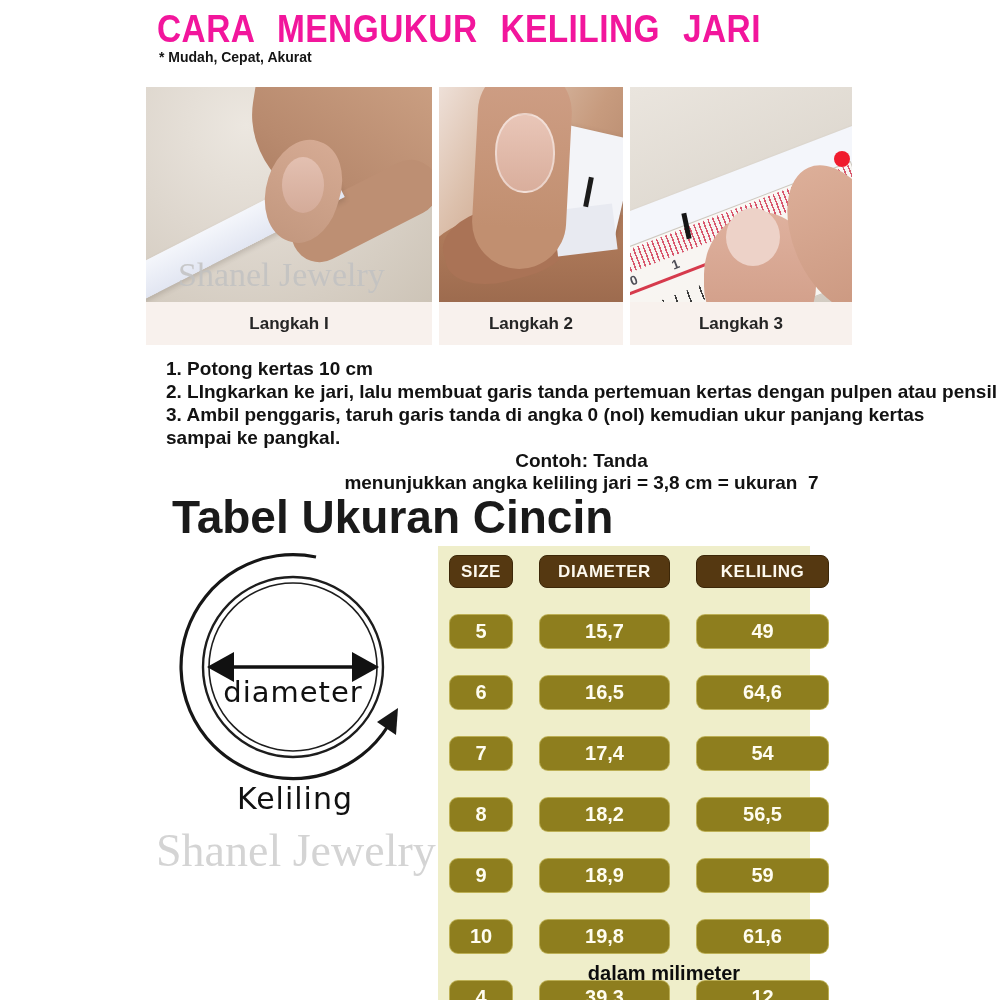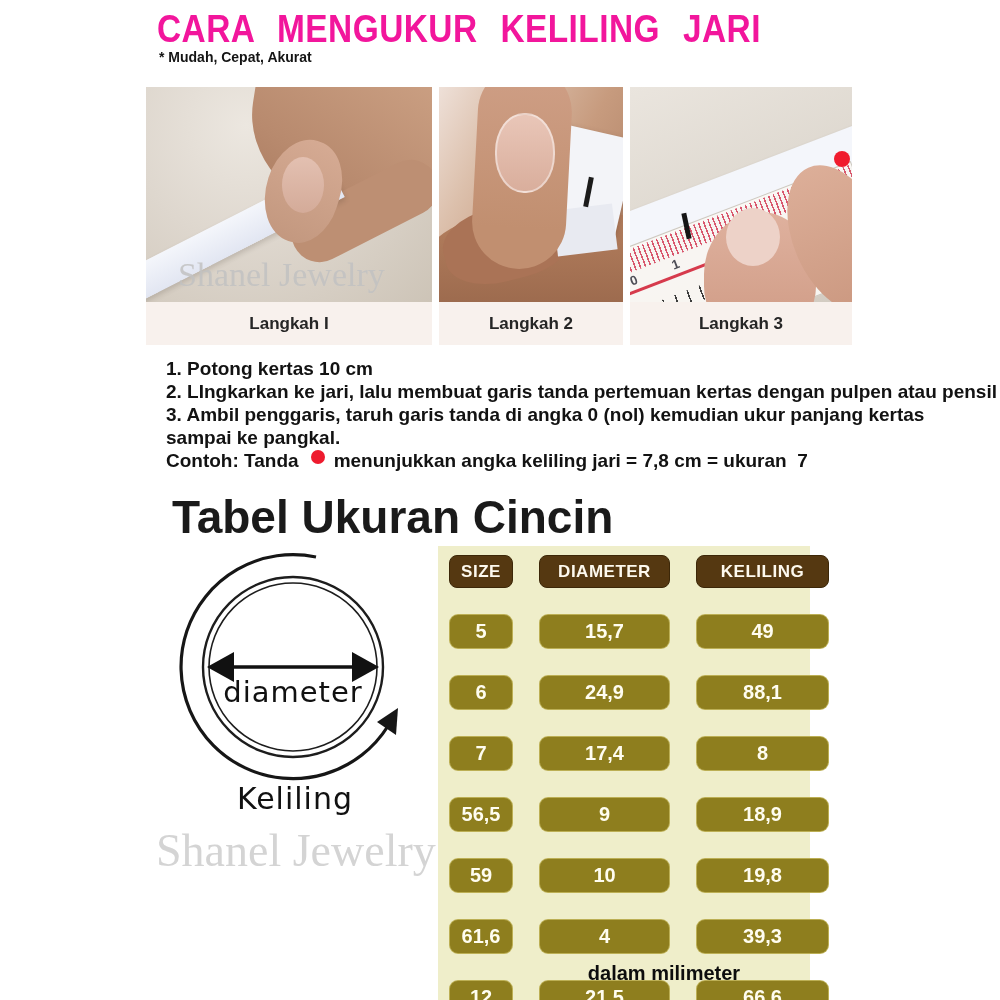--- a/index.html
+++ b/index.html
@@ -95,21 +95,21 @@
     position:absolute;font-family:"Liberation Serif","DejaVu Serif",serif;
     color:#c2c2c2;opacity:.85;z-index:2;white-space:nowrap;
   }
   .wm-photos{left:178px;top:256px;font-size:34px;}
   .wm-bottom{left:156px;top:824px;font-size:46px;color:#cdcdcd;}
 
   
   .instructions{position:absolute;left:166px;top:357px;font-size:19px;font-weight:600;
     color:#121212;}
   .instr-line{white-space:nowrap;height:23px;line-height:23px;}
-  .contoh-line{display:flex;align-items:flex-start;height:23px;margin-top:1px;}
+  .contoh-line{display:flex;align-items:center;height:23px;margin-top:1px;flex-direction:column;}
   .contoh-dot{display:inline-block;width:14px;height:14px;border-radius:50%;background:#ee1b2e;
     margin:0 9px 0 12px;}
   .contoh-suffix{white-space:pre;}
 
   
   .table-heading{position:absolute;left:172px;top:490px;font-size:46px;font-weight:800;
     letter-spacing:0;color:#1a1a1a;}
   .diagram{position:absolute;left:150px;top:520px;width:300px;height:300px;}
   .size-panel{position:absolute;left:438px;top:546px;width:372px;box-sizing:border-box;
     background:#efeeca;padding:9px 11px;}
@@ -186,21 +186,21 @@
 <div class="watermark wm-photos">Shanel Jewelry</div>
 
 <div class="instructions">
   <div class="instr-line">1. Potong kertas 10 cm</div>
   <div class="instr-line">2. LIngkarkan ke jari, lalu membuat garis tanda pertemuan kertas dengan pulpen atau pensil</div>
   <div class="instr-line">3. Ambil penggaris, taruh garis tanda di angka 0 (nol) kemudian ukur panjang kertas</div>
   <div class="instr-line">sampai ke pangkal.</div>
   <div class="contoh-line">
     <span>Contoh: Tanda</span>
     <span class="contoh-dot"></span>
-    <span class="contoh-suffix">menunjukkan angka keliling jari = 7,8 cm = ukuran  7</span>
+    <span class="contoh-suffix">menunjukkan angka keliling jari = 3,8 cm = ukuran  7</span>
   </div>
 </div>
 
 <div class="table-heading">Tabel Ukuran Cincin</div>
 
 <div class="diagram">
   <svg width="300" height="300" viewBox="0 0 300 300">
 
     <path d="M 166 37 A 112 112 0 1 0 238 206" fill="none" stroke="#161616" stroke-width="3.2"></path>
     <polygon points="248,188 246,215 227,202" fill="#161616"></polygon>
@@ -218,25 +218,27 @@
 
 <div class="size-panel">
   <div class="size-grid">
       <div class="th">SIZE</div>
       <div class="th">DIAMETER</div>
       <div class="th">KELILING</div>
       <div class="td">5</div>
       <div class="td">15,7</div>
       <div class="td">49</div>
       <div class="td">6</div>
-      <div class="td">24,9</div>
-      <div class="td">88,1</div>
+      <div class="td">16,5</div>
+      <div class="td">64,6</div>
       <div class="td">7</div>
       <div class="td">17,4</div>
+      <div class="td">54</div>
       <div class="td">8</div>
+      <div class="td">18,2</div>
       <div class="td">56,5</div>
       <div class="td">9</div>
       <div class="td">18,9</div>
       <div class="td">59</div>
       <div class="td">10</div>
       <div class="td">19,8</div>
       <div class="td">61,6</div>
       <div class="td">4</div>
       <div class="td">39,3</div>
       <div class="td">12</div>

